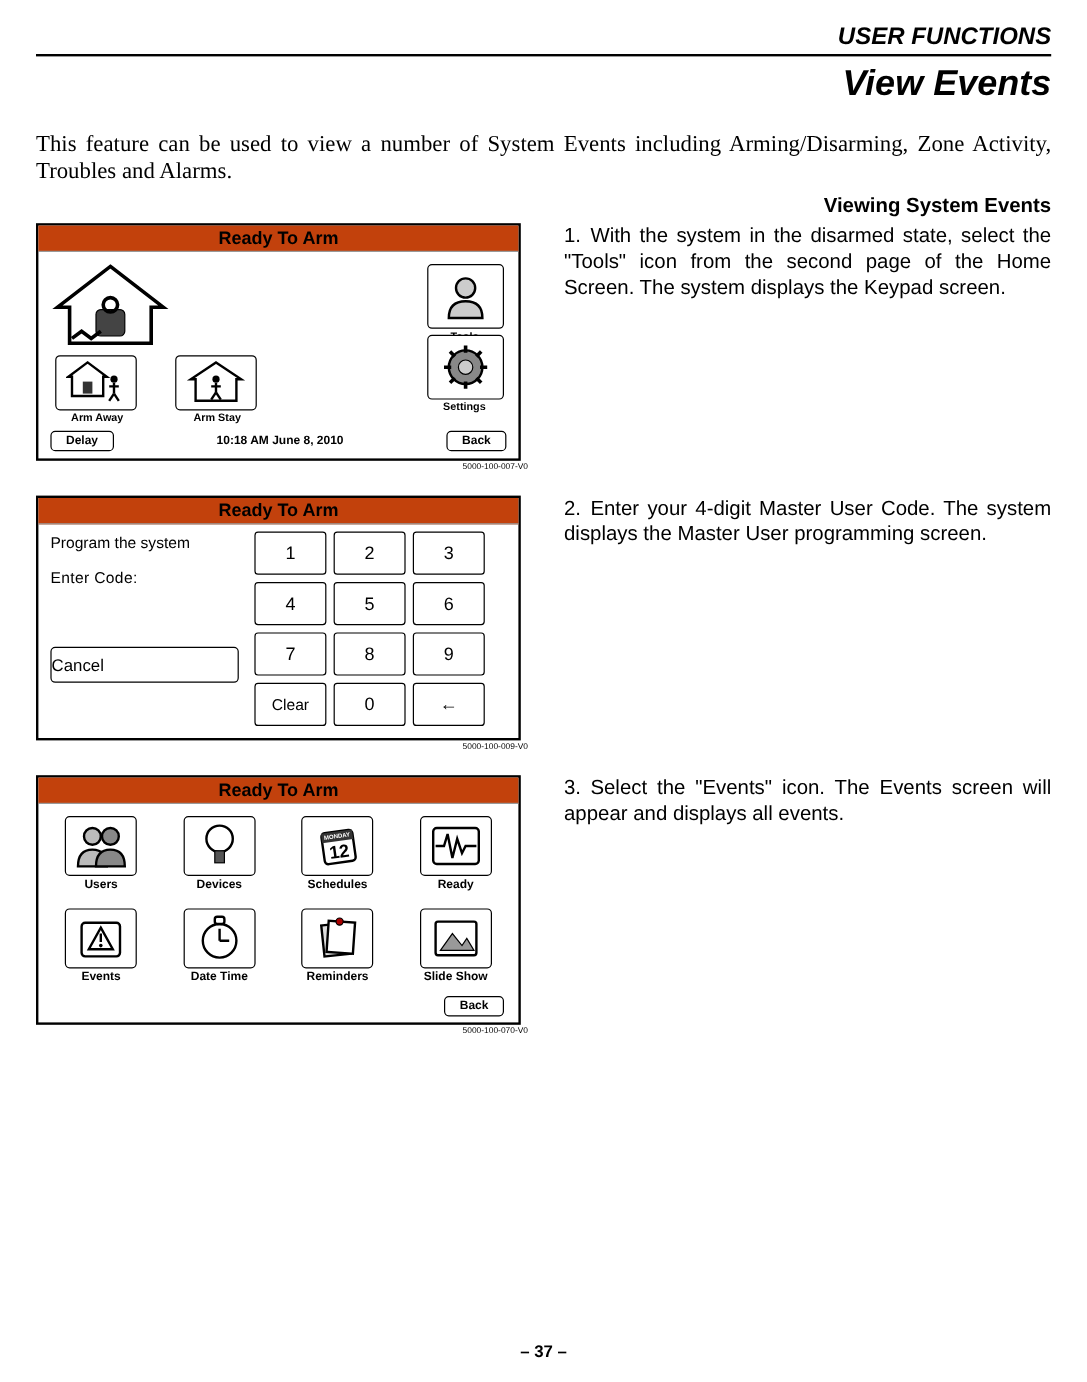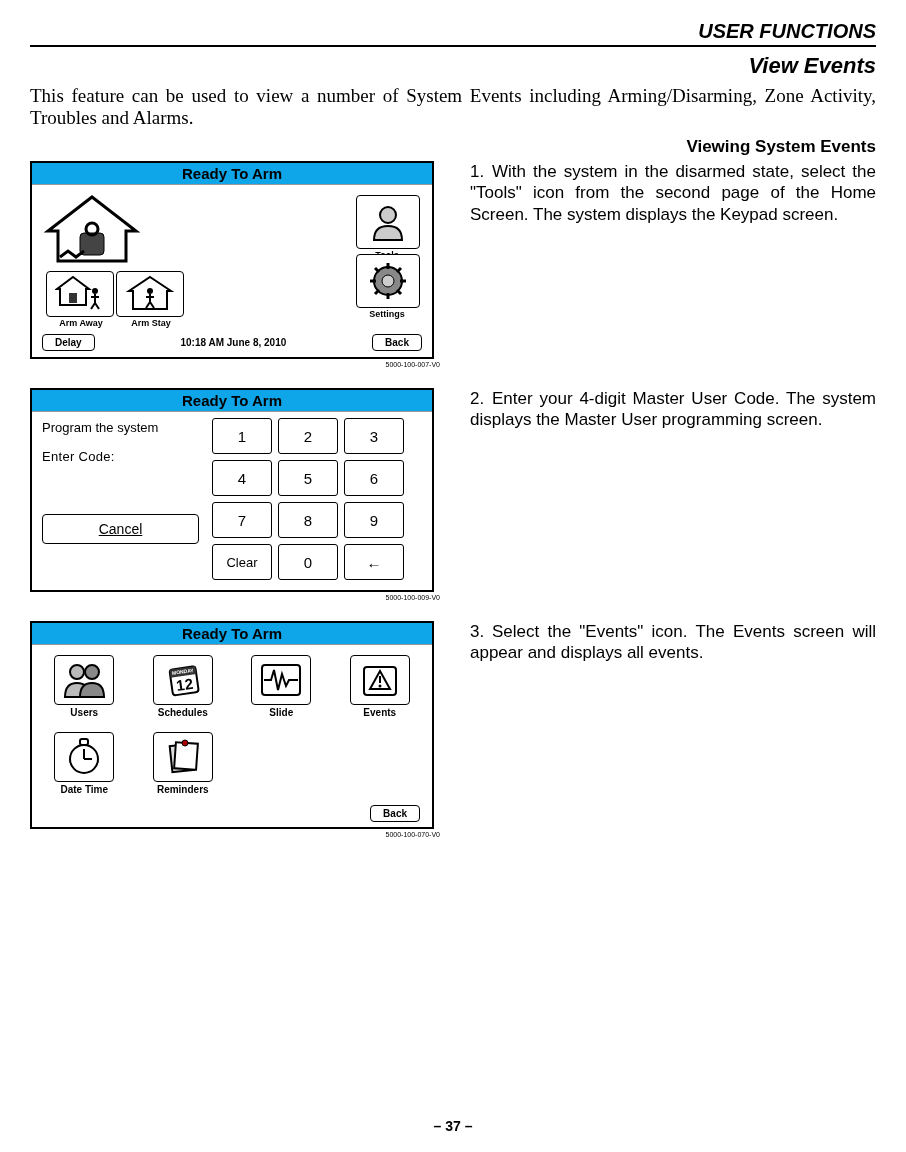--- a/index.html
+++ b/index.html
@@ -18,23 +18,23 @@
     font-size: 20px;
     text-align: right;
     border-bottom: 2px solid #000;
     padding-bottom: 2px;
     margin-bottom: 6px;
   }
   .subtitle {
     font-family: Arial, sans-serif;
     font-weight: bold;
     font-style: italic;
-    font-size: 22px;
+    font-size: 30px;
     text-align: right;
-    margin-bottom: 6px;
+    margin-bottom: 23px;
   }
   .intro {
     font-family: "Times New Roman", serif;
     font-size: 19px;
     text-align: justify;
     margin-bottom: 8px;
   }
   .section-head {
     font-weight: bold;
     font-size: 17px;
@@ -48,21 +48,21 @@
   }
   .panel-col { width: 410px; margin-right: 30px; }
   .text-col { flex: 1; font-size: 17px; line-height: 1.25; text-align: justify; }
   .step-num { display:inline-block; width: 22px; }
   .panel {
     border: 2px solid #000;
     width: 400px;
     background: #fff;
   }
   .panel-title {
-    background: #0ea5e9;
+    background: #c2410c;
     text-align: center;
     font-weight: bold;
     font-size: 15px;
     padding: 2px 0;
     border-bottom: 1px solid #999;
   }
   .panel-body1 {
     padding: 8px 10px 2px 10px;
     position: relative;
     min-height: 135px;
@@ -84,21 +84,21 @@
     border-radius: 4px;
     width: 62px;
     height: 52px;
     display: flex;
     align-items: center;
     justify-content: center;
     background: #fff;
     margin-bottom: 1px;
   }
   .icon-label { font-size: 9px; font-weight: bold; }
-  .arm-btns { position:absolute; bottom: 2px; left: 14px; display:flex; }
+  .arm-btns { position:absolute; bottom: 2px; left: 14px; display:flex; gap: 30px; }
   .arm-btn { width: 70px; text-align:center; }
   .footer-bar {
     display: flex;
     align-items: center;
     justify-content: space-between;
     padding: 4px 10px 6px 10px;
     font-size: 10px;
     font-weight: bold;
     gap: 35px;
   }
@@ -116,26 +116,25 @@
   .panel-body2 {
     padding: 6px 8px 10px 10px;
     display: flex;
   }
   .left-text { width: 170px; font-size: 13px; }
   .prog-line { margin: 2px 0 14px 0; font-weight: normal; }
   .enter-code { margin: 10px 0 50px 0; letter-spacing: 0.3px; }
   .cancel-box {
     border: 1px solid #000;
     border-radius: 4px;
-    text-align: center;
+    text-align: left;
     padding: 6px 0;
     font-size: 14px;
     width: 155px;
     background: #fff;
-    text-decoration: underline;
   }
   .keypad { display: grid; grid-template-columns: repeat(3, 60px); grid-auto-rows: 36px; gap: 6px; }
   .key {
     border: 1px solid #000;
     border-radius: 3px;
     display:flex; align-items:center; justify-content:center;
     font-size: 15px;
     background: #fff;
   }
 
@@ -298,39 +297,48 @@
                 <circle cx="15" cy="11" r="7" fill="#bbb" stroke="#000" stroke-width="2"></circle>
                 <path d="M3 36 Q3 22 15 22 Q27 22 27 36 Z" fill="#bbb" stroke="#000" stroke-width="2"></path>
                 <circle cx="30" cy="11" r="7" fill="#888" stroke="#000" stroke-width="2"></circle>
                 <path d="M18 36 Q18 22 30 22 Q42 22 42 36 Z" fill="#888" stroke="#000" stroke-width="2"></path>
               </svg>
             </div>
             <div class="tool-label">Users</div>
           </div>
           <div class="tool-item">
             <div class="tool-icon">
+              <svg width="30" height="40" viewBox="0 0 30 40">
+                <circle cx="15" cy="14" r="11" fill="#fff" stroke="#000" stroke-width="2"></circle>
+                <rect x="11" y="24" width="8" height="10" fill="#555" stroke="#000"></rect>
+              </svg>
+            </div>
+            <div class="tool-label">Devices</div>
+          </div>
+          <div class="tool-item">
+            <div class="tool-icon">
               <svg width="40" height="40" viewBox="0 0 40 40">
                 <g transform="rotate(-8 20 20)">
                   <rect x="8" y="8" width="26" height="26" rx="3" fill="#fff" stroke="#000" stroke-width="2"></rect>
                   <rect x="8" y="8" width="26" height="8" fill="#333"></rect>
                   <text x="21" y="13.5" font-size="5" fill="#fff" text-anchor="middle" font-weight="bold">MONDAY</text>
                   <text x="21" y="30" font-size="15" text-anchor="middle" font-weight="bold">12</text>
                 </g>
               </svg>
             </div>
             <div class="tool-label">Schedules</div>
           </div>
           <div class="tool-item">
             <div class="tool-icon">
               <svg width="44" height="36" viewBox="0 0 44 36">
                 <rect x="3" y="3" width="38" height="30" rx="3" fill="#fff" stroke="#000" stroke-width="2"></rect>
                 <polyline points="5,18 12,18 15,8 19,28 23,12 27,24 30,18 39,18" fill="none" stroke="#000" stroke-width="2"></polyline>
               </svg>
             </div>
-            <div class="tool-label">Slide</div>
+            <div class="tool-label">Ready</div>
           </div>
           <div class="tool-item">
             <div class="tool-icon">
               <svg width="40" height="38" viewBox="0 0 40 38">
                 <rect x="4" y="6" width="32" height="28" rx="3" fill="#fff" stroke="#000" stroke-width="2"></rect>
                 <polygon points="20,10 30,28 10,28" fill="#fff" stroke="#000" stroke-width="2"></polygon>
                 <line x1="20" y1="15" x2="20" y2="22" stroke="#000" stroke-width="2"></line>
                 <circle cx="20" cy="25" r="1.5" fill="#000"></circle>
               </svg>
             </div>
@@ -350,20 +358,29 @@
           <div class="tool-item">
             <div class="tool-icon">
               <svg width="40" height="40" viewBox="0 0 40 40">
                 <rect x="8" y="8" width="22" height="26" fill="#ddd" stroke="#000" stroke-width="2" transform="rotate(-6 19 21)"></rect>
                 <rect x="12" y="6" width="22" height="26" fill="#fff" stroke="#000" stroke-width="2" transform="rotate(4 23 19)"></rect>
                 <circle cx="22" cy="6" r="3" fill="#a00" stroke="#000"></circle>
               </svg>
             </div>
             <div class="tool-label">Reminders</div>
           </div>
+          <div class="tool-item">
+            <div class="tool-icon">
+              <svg width="42" height="36" viewBox="0 0 42 36">
+                <rect x="4" y="4" width="34" height="28" rx="2" fill="#fff" stroke="#000" stroke-width="2"></rect>
+                <polygon points="8,28 18,14 26,24 30,18 36,28" fill="#999" stroke="#000"></polygon>
+              </svg>
+            </div>
+            <div class="tool-label">Slide Show</div>
+          </div>
         </div>
       </div>
       <div class="back-row">
         <span class="small-btn">Back</span>
       </div>
     </div>
     <div class="fig-id">5000-100-070-V0</div>
   </div>
   <div class="text-col">
     <span class="step-num">3.</span><span>Select the "Events" icon. The Events screen will appear and displays all events.</span>

